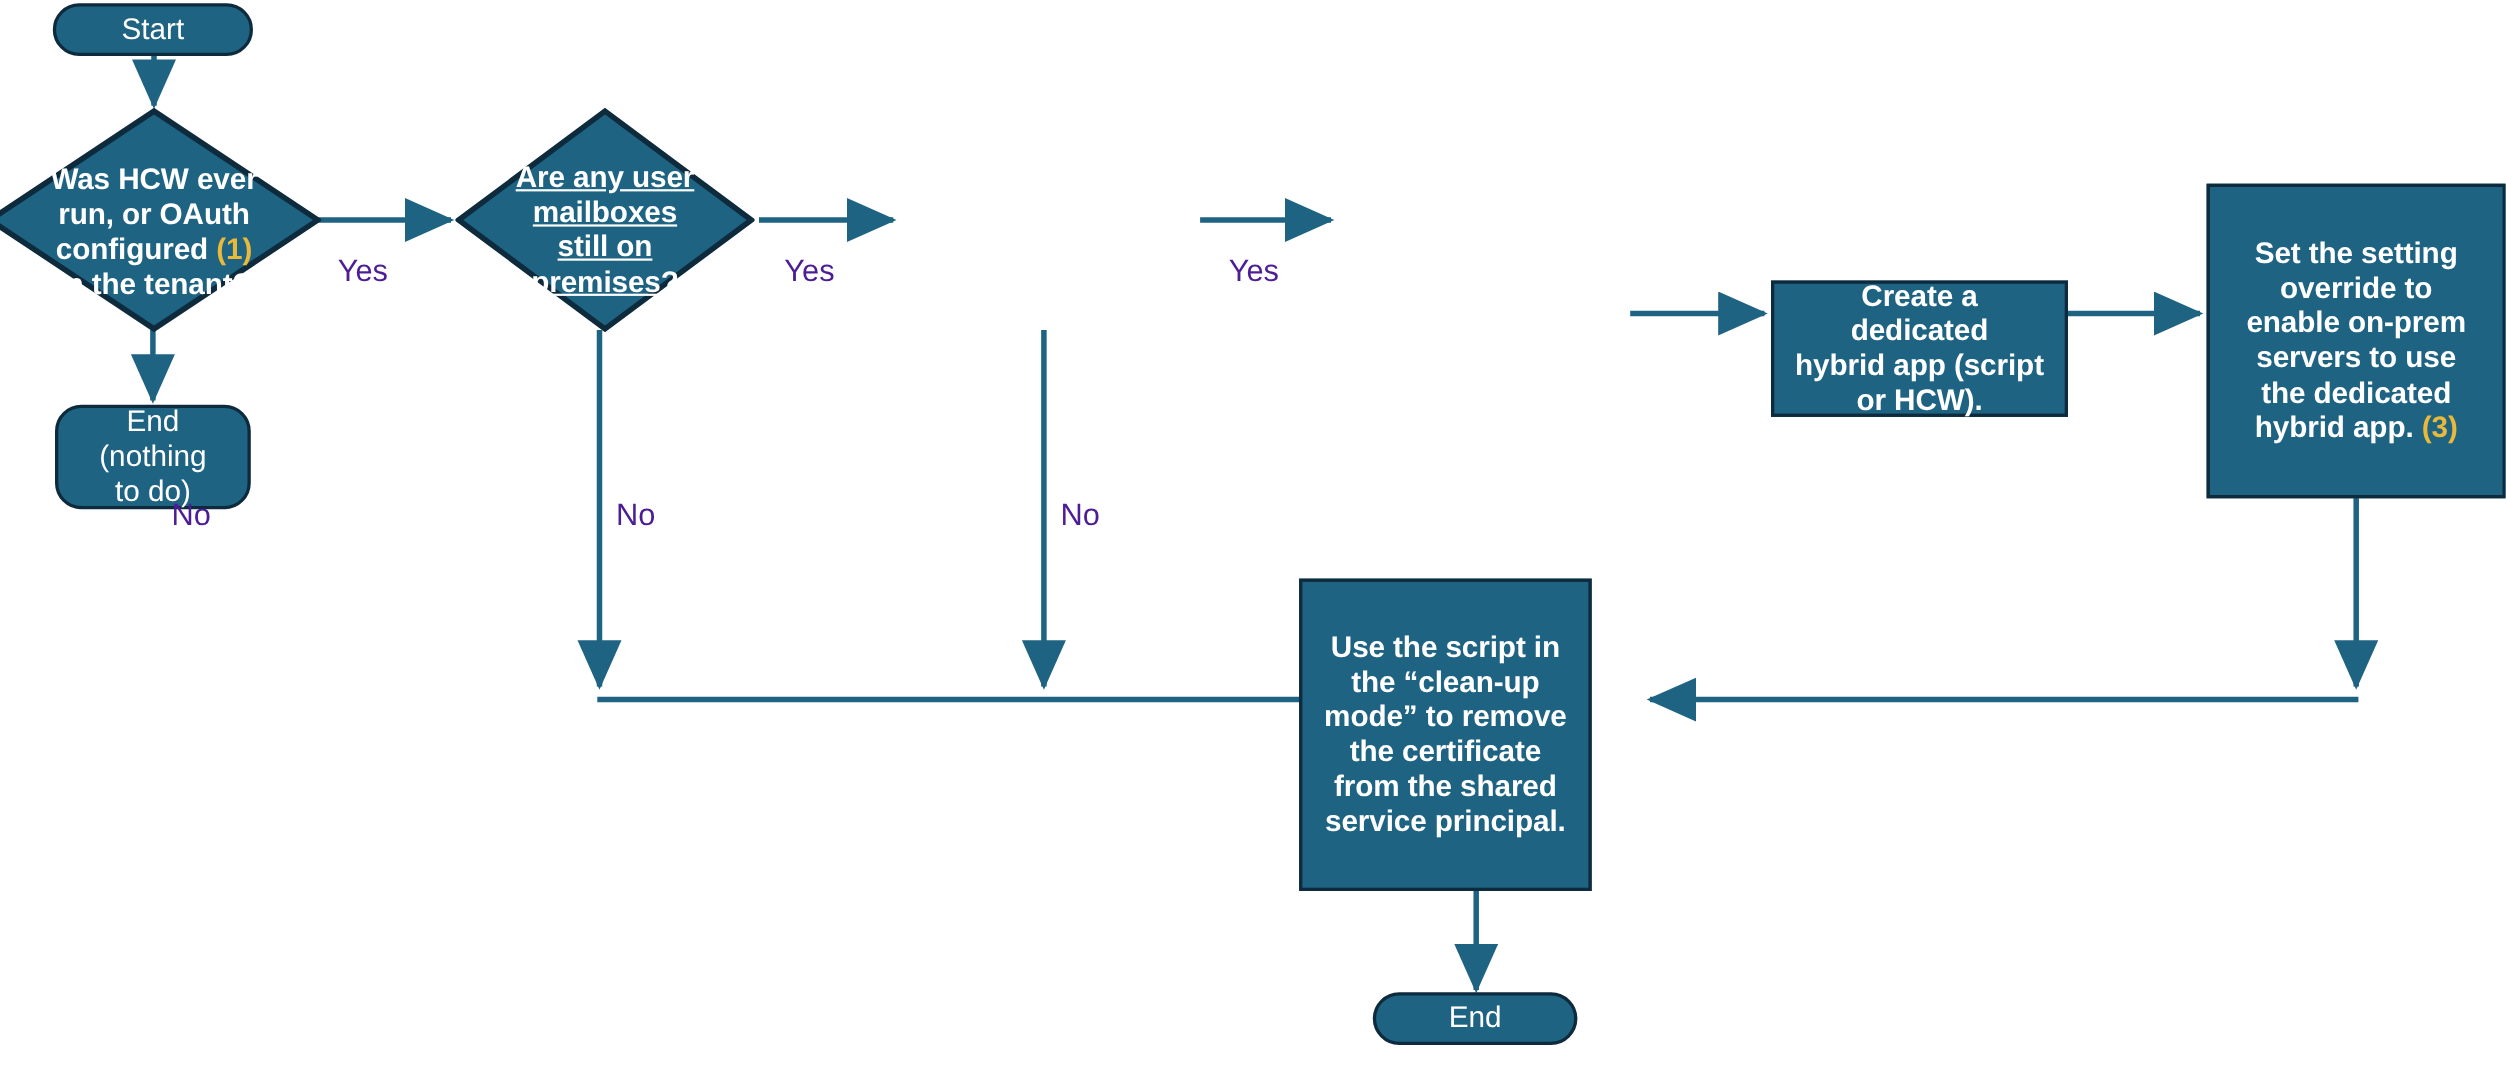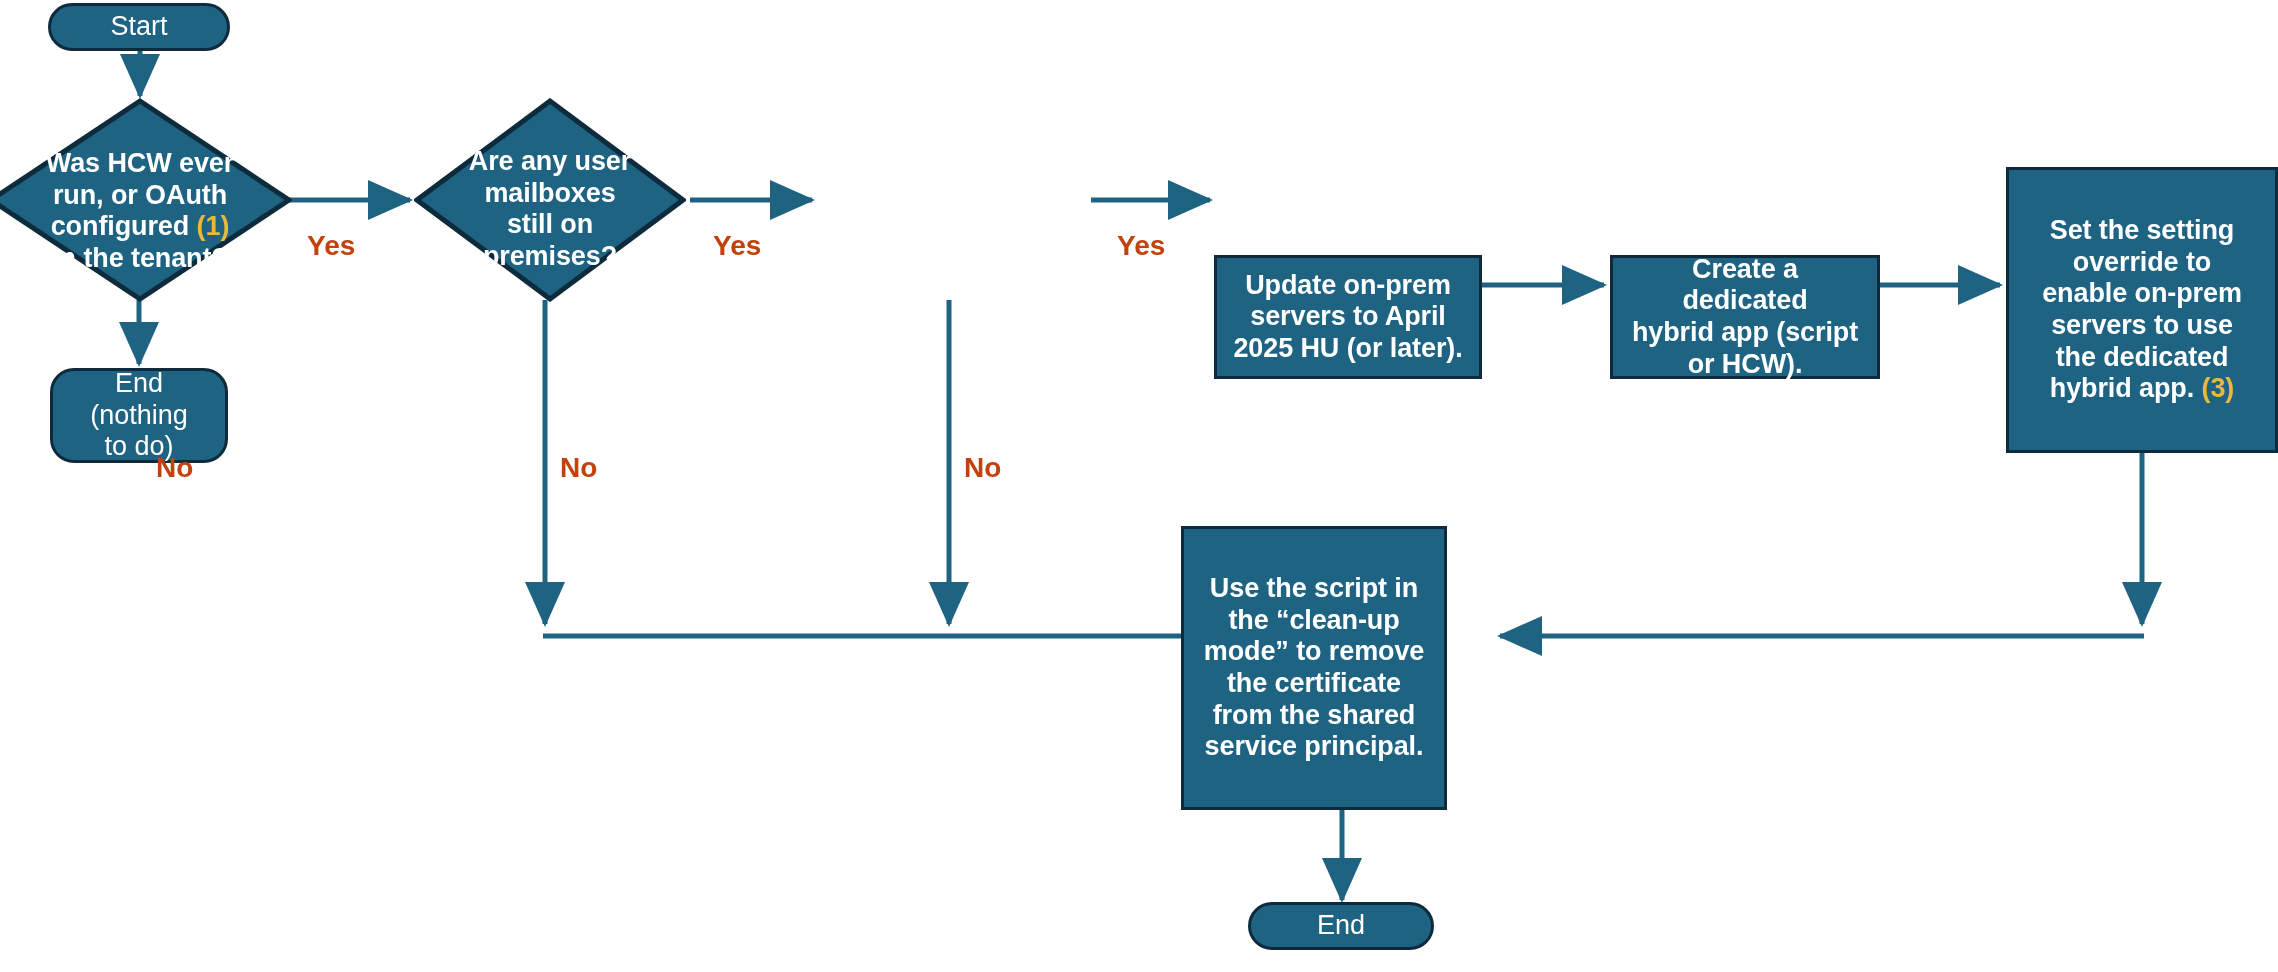--- a/index.html
+++ b/index.html
@@ -73,23 +73,23 @@
     color:#ffffff;
     font-size:27px;
     font-weight:700;
     line-height:1.17;
     white-space:pre-line;
     letter-spacing:-0.1px;
   }
   
   .edge-label{
     position:absolute;
-    color:#c2410c;
+    color:#4c1d95;
     font-size:28px;
-    font-weight:700;
+    font-weight:400;
     font-family:"Liberation Sans","DejaVu Sans",sans-serif;
     z-index:4;
     white-space:nowrap;
   }
   .ref{ color:#E8B93A; }
 </style>
 </head>
 <body>
 
 <div id="canvas">
@@ -171,32 +171,27 @@
   <div class="node terminator" style="left:50px; top:368px; width:178px; height:95px;">
     <span class="txt">End
 (nothing
 to do)</span>
   </div>
 
   <div class="diamond-wrap" style="left:414px; top:98px; width:272px; height:204px;">
     <svg class="dshape" viewBox="0 0 272 204" preserveAspectRatio="none">
       <polygon points="136,3 269,102 136,201 3,102" fill="#1F6383" stroke="#0E2B3D" stroke-width="5"></polygon>
     </svg>
-    <div class="dlabel" style="top:48px;">Are any user
+    <div class="dlabel" style="top:48px;text-decoration:underline;">Are any user
 mailboxes
 still on
 premises?</div>
   </div>
 
 
-  <div class="node process" style="left:1214px; top:223px; width:268px; height:124px;">
-    <span class="txt">Update on-prem
-servers to April
-2025 HU (or later).</span>
-  </div>
 
   <div class="node process" style="left:1610px; top:223px; width:270px; height:124px;">
     <span class="txt">Create a dedicated
 hybrid app (script
 or HCW).</span>
   </div>
 
   <div class="node process" style="left:2006px; top:135px; width:272px; height:286px;">
     <span class="txt"><span>Set the setting
 override to

